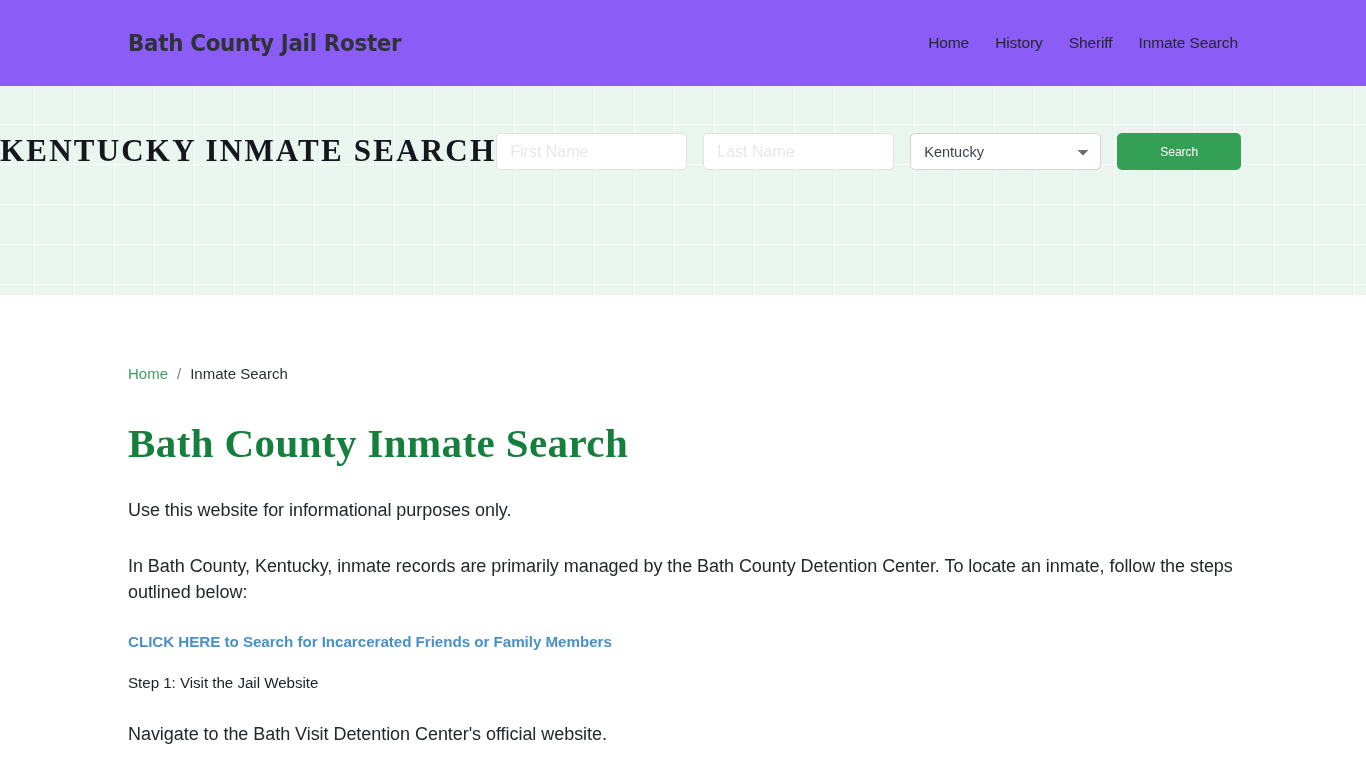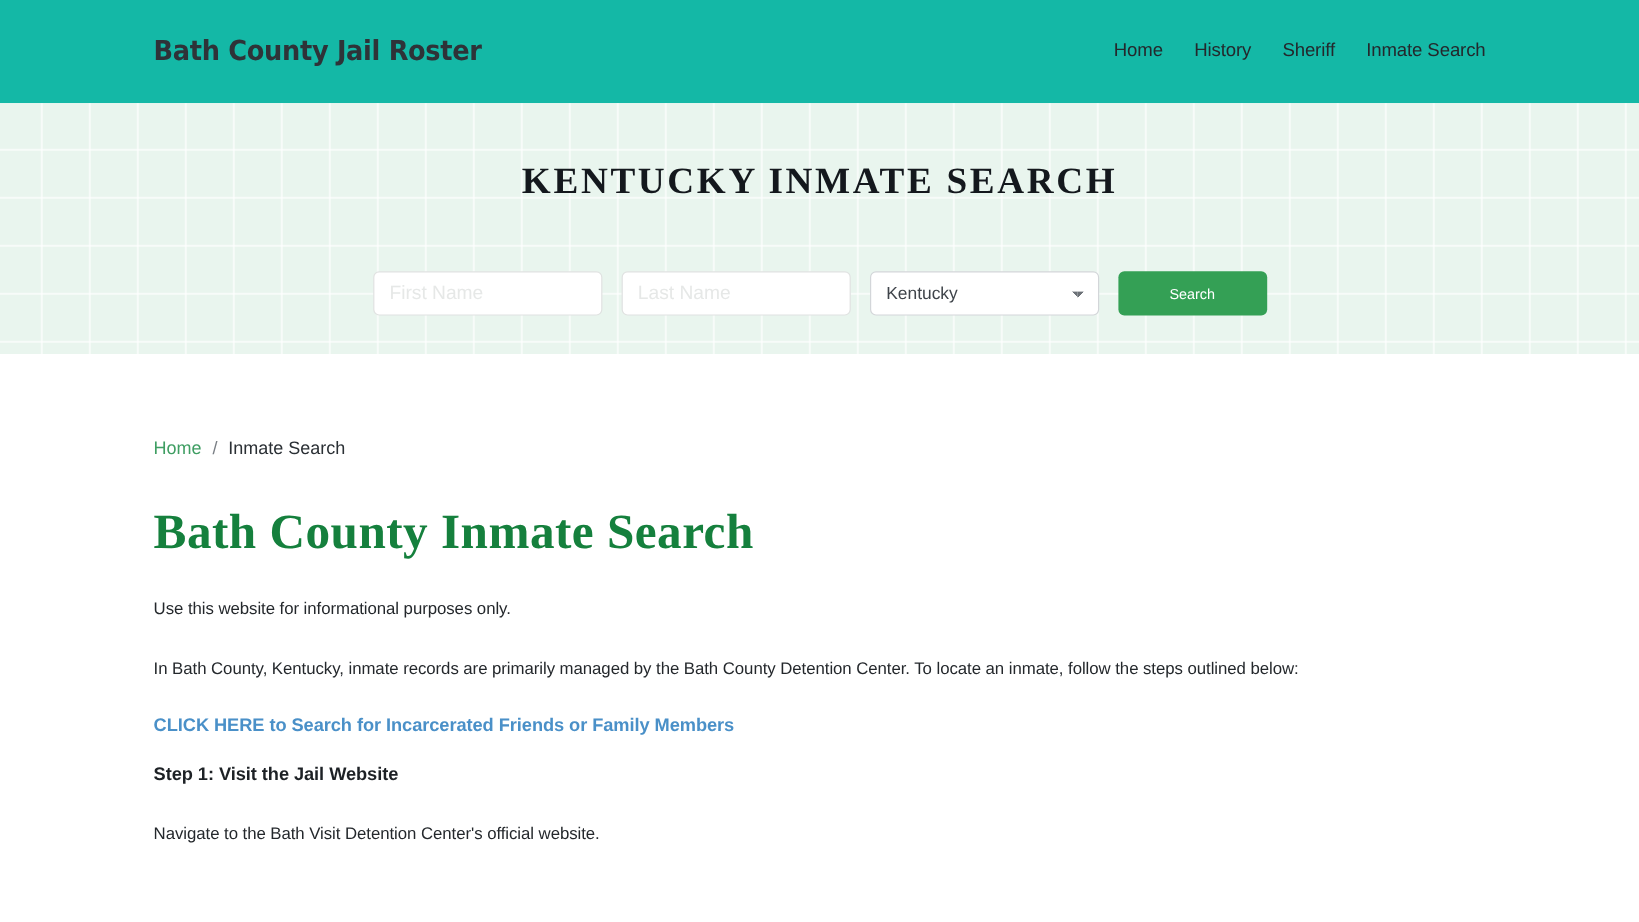--- a/index.html
+++ b/index.html
@@ -9,21 +9,21 @@
     width: 1366px;
     height: 768px;
     overflow: hidden;
     background: #ffffff;
     font-family: "Liberation Sans", sans-serif;
   }
 
   
   .site-header {
     height: 86px;
-    background: #14b8a6;
+    background: #8b5cf6;
     display: flex;
     align-items: center;
     justify-content: space-between;
     padding: 0 128px 0 128px;
   }
   .brand {
     font-family: "DejaVu Sans", sans-serif;
     font-size: 23px;
     font-weight: bold;
     color: #2e3338;
@@ -49,25 +49,24 @@
   
   .hero {
     height: 209px;
     background-color: #e9f5ee;
     background-image:
       linear-gradient(to right, rgba(255,255,255,0.62) 1.5px, transparent 1.5px),
       linear-gradient(to bottom, rgba(255,255,255,0.62) 1.5px, transparent 1.5px);
     background-size: 40px 40px;
     background-position: -6px -2px;
     display: flex;
-    flex-direction: column;
-    align-items: center;
+    flex-direction: row;
+    align-items: flex-start;
     justify-content: flex-start;
     padding-top: 47px;
-    gap: 25px;
   }
   .hero-title {
     font-family: "Liberation Serif", serif;
     font-size: 31px;
     font-weight: bold;
     color: #14181d;
     letter-spacing: 2.2px;
     margin: 0 0 32px 0;
     text-align: center;
   }
@@ -145,38 +144,38 @@
     font-family: Liberation Serif, serif;
     font-size: 41px;
     font-weight: bold;
     color: #15803d;
     letter-spacing: 0.4px;
     margin: 38px 0 0 0;
     line-height: 1.15;
   }
 
   .para {
-    font-size: 14px;
+    font-size: 18px;
     color: #24282c;
     line-height: 1.45;
     margin: 30px 0 0 0;
     letter-spacing: -0.05px;
   }
   .cta-link {
     display: block;
     font-size: 15.2px;
     font-weight: bold;
     color: #4a90c8;
     text-decoration: none;
     margin: 28px 0 0 0;
     letter-spacing: -0.05px;
   }
   .step-heading {
     font-size: 15.2px;
-    font-weight: bold;
+    font-weight: normal;
     color: #1d2125;
     margin: 24px 0 0 0;
     letter-spacing: -0.05px;
   }
 </style>
 </head>
 <body>
 
 <header class="site-header">
   <a class="brand" href="#">Bath County Jail Roster</a>

